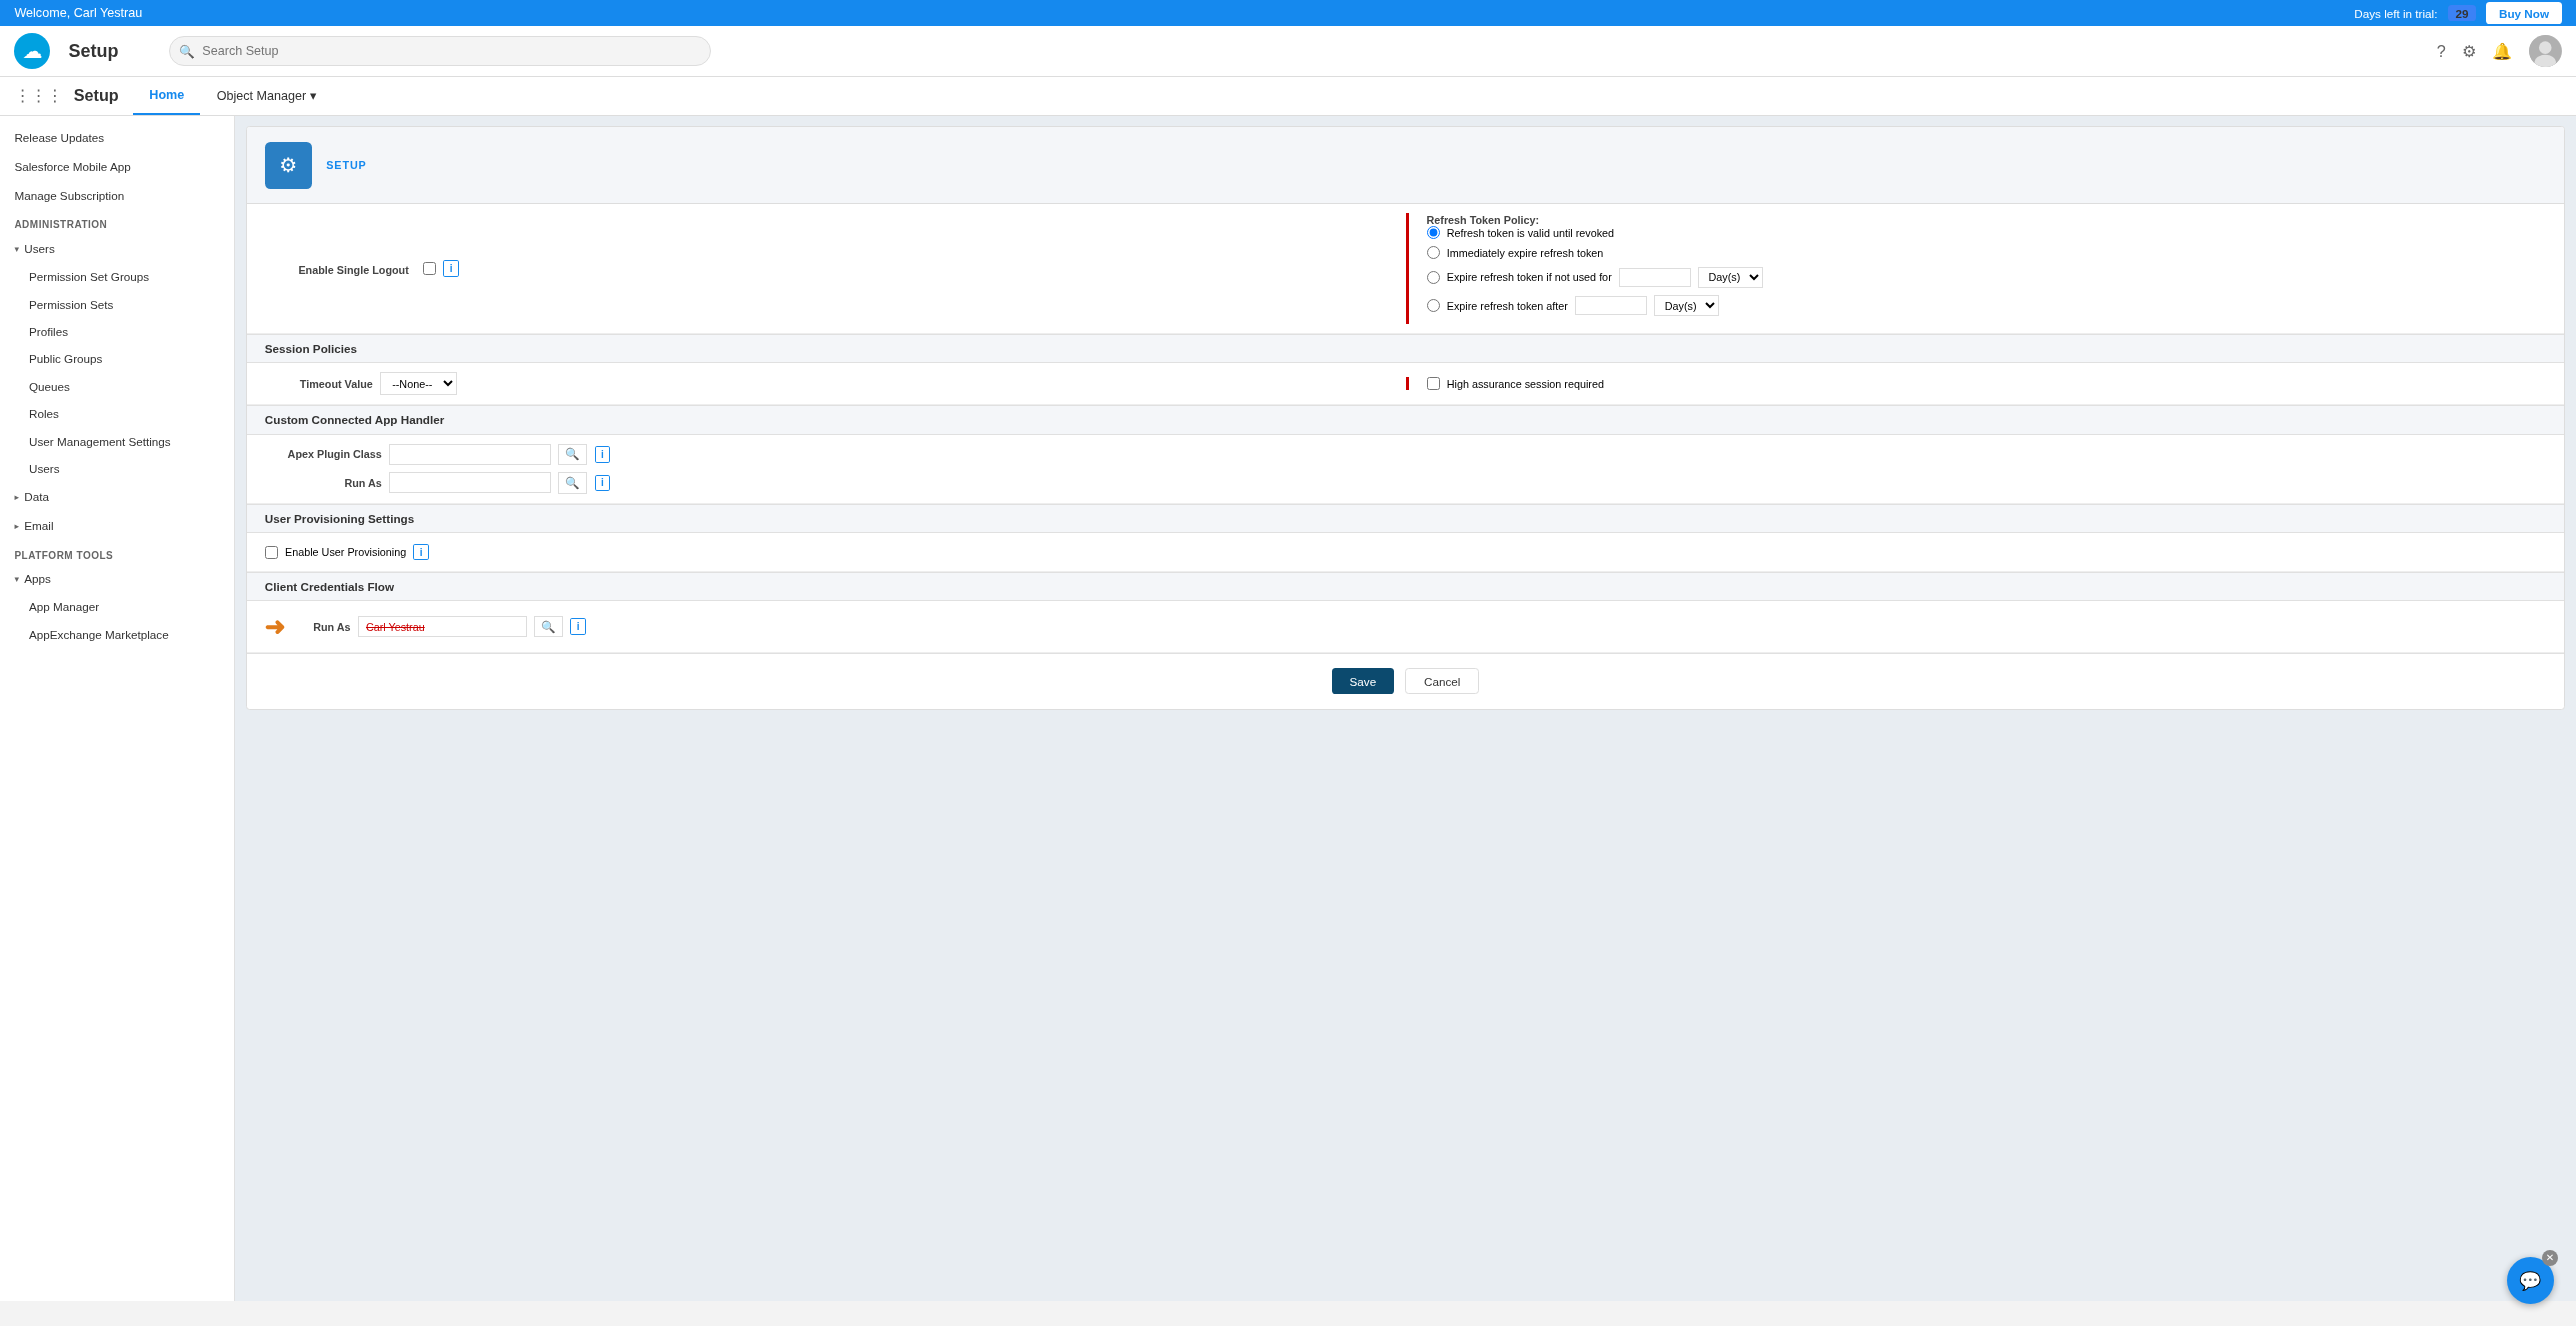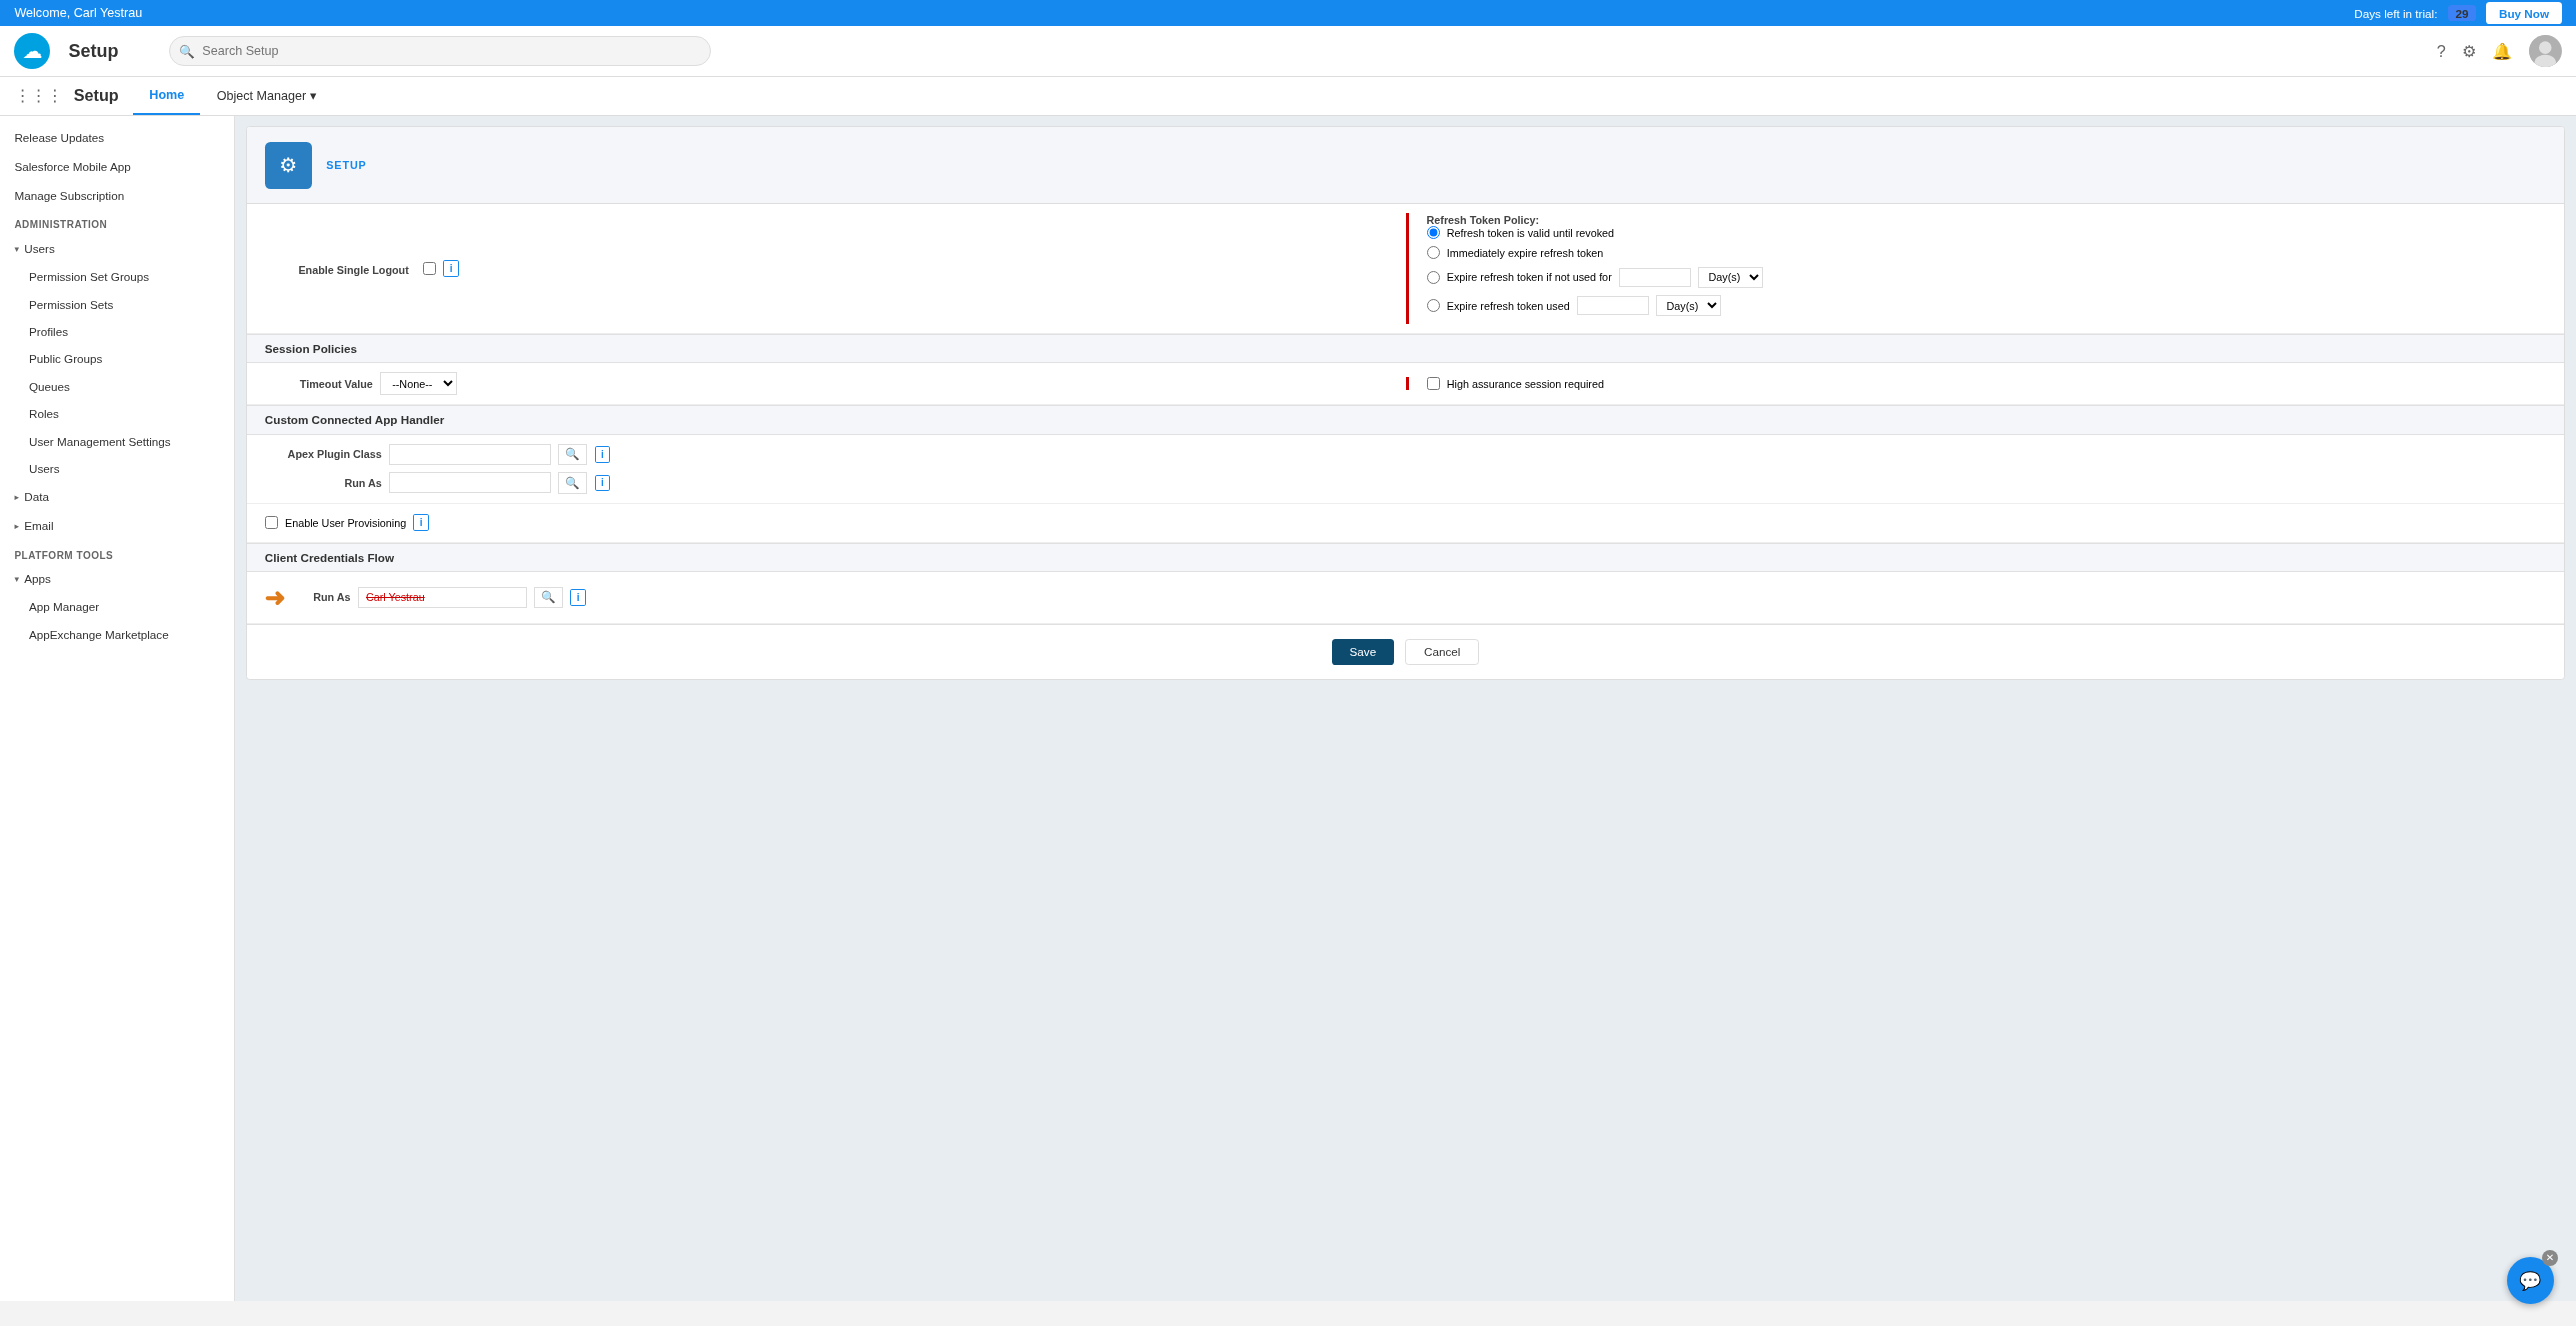--- a/index.html
+++ b/index.html
@@ -506,21 +506,21 @@
             <div class="radio-option">
               <input type="radio" name="refresh" style="">
               <span>Expire refresh token if not used for</span>
               <input type="text" class="token-input" style="">
               <select class="token-select">
                 <option>Day(s)</option>
               </select>
             </div>
             <div class="radio-option">
               <input type="radio" name="refresh" style="">
-              <span>Expire refresh token used</span>
+              <span>Expire refresh token after</span>
               <input type="text" class="token-input" style="">
               <select class="token-select">
                 <option>Day(s)</option>
               </select>
             </div>
           </div>
         </div>
       </div>
 
       <div class="section-title">Session Policies</div>
@@ -546,20 +546,21 @@
           <button class="info-btn">i</button>
         </div>
         <div style="display:flex;align-items:center;gap:7.2px;">
           <span style="font-size:10.8px;font-weight:600;color:#444;width:117px;text-align:right;">Run As</span>
           <input type="text" class="text-input" style="">
           <button class="search-btn">🔍</button>
           <button class="info-btn">i</button>
         </div>
       </div>
 
+      <div class="section-title">User Provisioning Settings</div>
       <div style="padding:10.8px 18px;border-bottom:0.9px solid #eee;display:flex;align-items:center;gap:7.2px;">
         <input type="checkbox" style="">
         <span style="font-size:10.8px;">Enable User Provisioning</span>
         <button class="info-btn">i</button>
       </div>
 
       <div class="section-title">Client Credentials Flow</div>
       <div style="padding:10.8px 18px;border-bottom:0.9px solid #eee;display:flex;align-items:center;gap:7.2px;">
 
         <span style="color:#e07b1a;font-size:25px;font-weight:bold;margin-right:3.6px;">➜</span>

